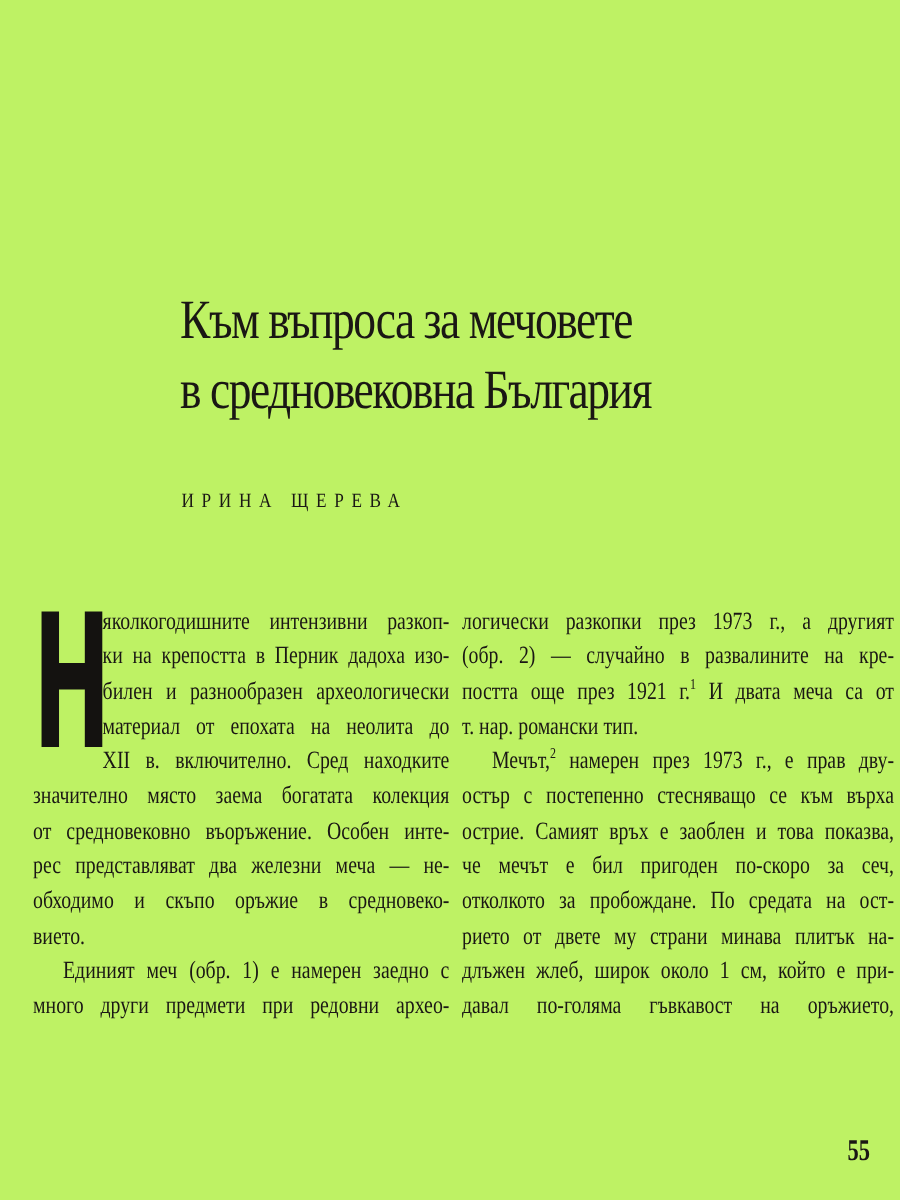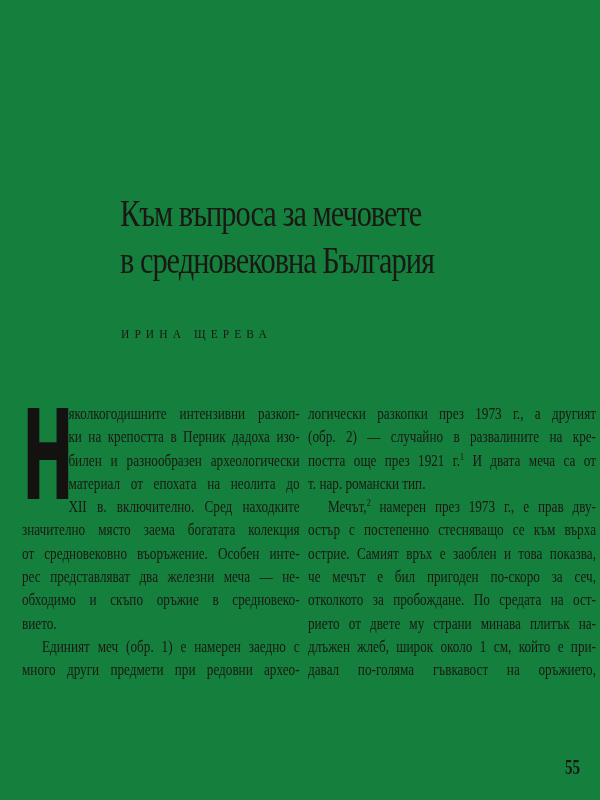--- a/index.html
+++ b/index.html
@@ -3,21 +3,21 @@
 <meta charset="utf-8">
 <style>
   html, body { margin: 0; padding: 0; }
   body {
     width: 600px; height: 800px; overflow: hidden;
     background: #fdfbe9;
     font-family: "Liberation Serif", "DejaVu Serif", serif;
     color: #1a1714;
     position: relative;
   }
-  .page { position: absolute; inset: 0; background: #15803d; }
+  .page { position: absolute; inset: 0; background: #bef264; }
   .title {
     position: absolute; left: 120px; top: 190px; width: 420px;
     font-size: 37px; line-height: 47px; letter-spacing: -1.2px;
     transform: scaleX(0.82); transform-origin: left top;
     white-space: nowrap;
   }
   .title .line { display: block; }
   .author {
     position: absolute; left: 121px; top: 326px;
     font-size: 13.5px; letter-spacing: 6px; font-weight: normal;

